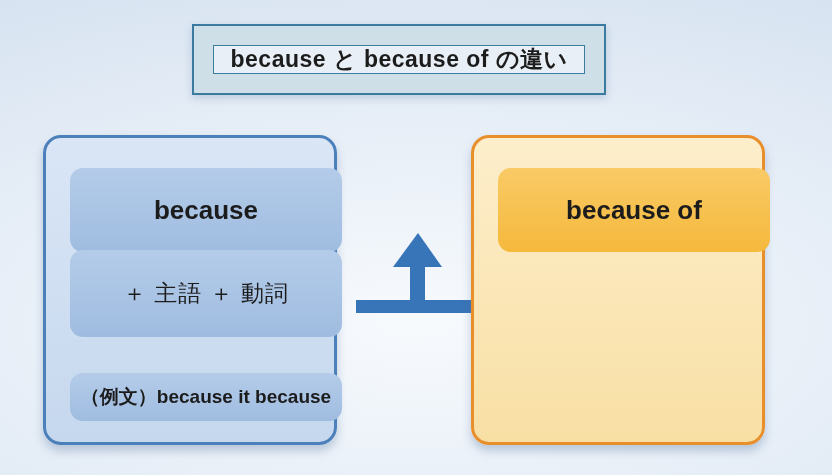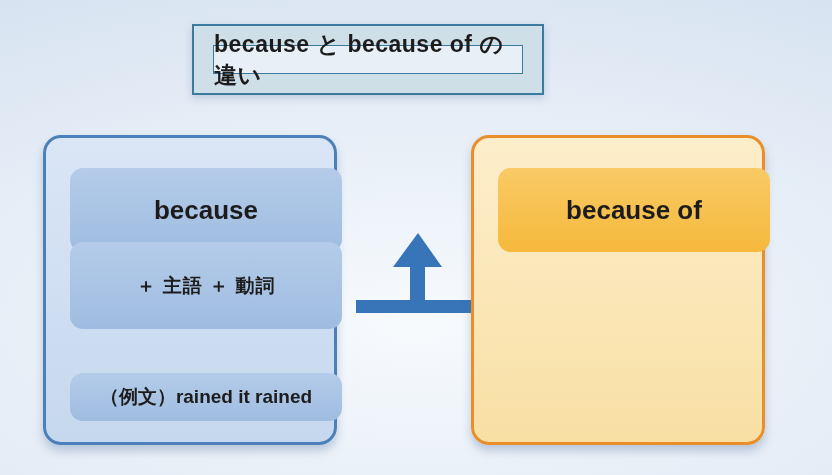--- a/index.html
+++ b/index.html
@@ -8,21 +8,21 @@
     width:832px;height:475px;
     overflow:hidden;
     font-family:"Liberation Sans","DejaVu Sans",sans-serif;
     background:
       radial-gradient(ellipse 120% 95% at 50% 68%, #f7fafd 0%, #e4ecf6 52%, #cfdeee 100%);
     color:var(--text,#1c1c1c);
   }
 
   
   .title-box{
-    position:absolute;left:192px;top:24px;width:352px;height:71px;
+    position:absolute;left:192px;top:24px;width:414px;height:71px;
     box-sizing:border-box;
     border:2px solid var(--title_border,#3c7ba0);
     background:#cfdfe8;
     padding:19px;
     box-shadow:0 3px 8px rgba(100,130,170,.30);
   }
   .title-inner{
     box-sizing:border-box;width:100%;height:100%;
     border:1px solid var(--title_border,#3c7ba0);
     background:#e9eff6;
@@ -48,21 +48,21 @@
   }
   .row{
     position:absolute;left:24px;width:272px;
     border-radius:13px;
     display:flex;align-items:center;justify-content:center;
     text-align:center;
   }
   .card-left .row{background:linear-gradient(180deg,#b4cce9 0%,#9fbce0 100%);}
   .card-right .row{background:linear-gradient(180deg,#f9ca66 0%,#f5b93c 100%);}
   .row1{top:30px;height:84px;font-size:26px;font-weight:700;}
-  .row2{top:104px;height:87px;font-size:19px;font-weight:700;letter-spacing:1px;}
+  .row2{top:112px;height:87px;font-size:23px;font-weight:400;letter-spacing:1px;}
   .row3{top:235px;height:48px;font-size:19px;font-weight:700;}
 
   
   .connector{position:absolute;left:352px;top:228px;}
   .connector .shape{fill:var(--arrow,#3874b8);}
 </style>
 </head>
 <body>
 
 <div class="stage" style="--title_border: #3c7ba0; --left_border: #4c80ba; --left_inner: #a9c4e4; --right_border: #e88e2b; --right_inner: #f8c55f; --arrow: #3874b8; --text: #1c1c1c; --background_edge: #cfdeee;">
@@ -74,21 +74,21 @@
   </div>
 
   <div class="card card-left">
     <div class="row row1">
       <span>because</span>
     </div>
     <div class="row row2">
       <span>＋ 主語 ＋ 動詞</span>
     </div>
     <div class="row row3">
-      <span>（例文）rained it rained</span>
+      <span>（例文）because it because</span>
     </div>
   </div>
 
   <svg class="connector" width="126" height="92" viewBox="0 0 126 92" aria-hidden="true">
     <rect class="shape" x="4" y="72" width="119" height="13"></rect>
     <rect class="shape" x="58" y="34" width="15" height="42"></rect>
     <polygon class="shape" points="66,5 41,39 90,39"></polygon>
   </svg>
 
   <div class="card card-right">

